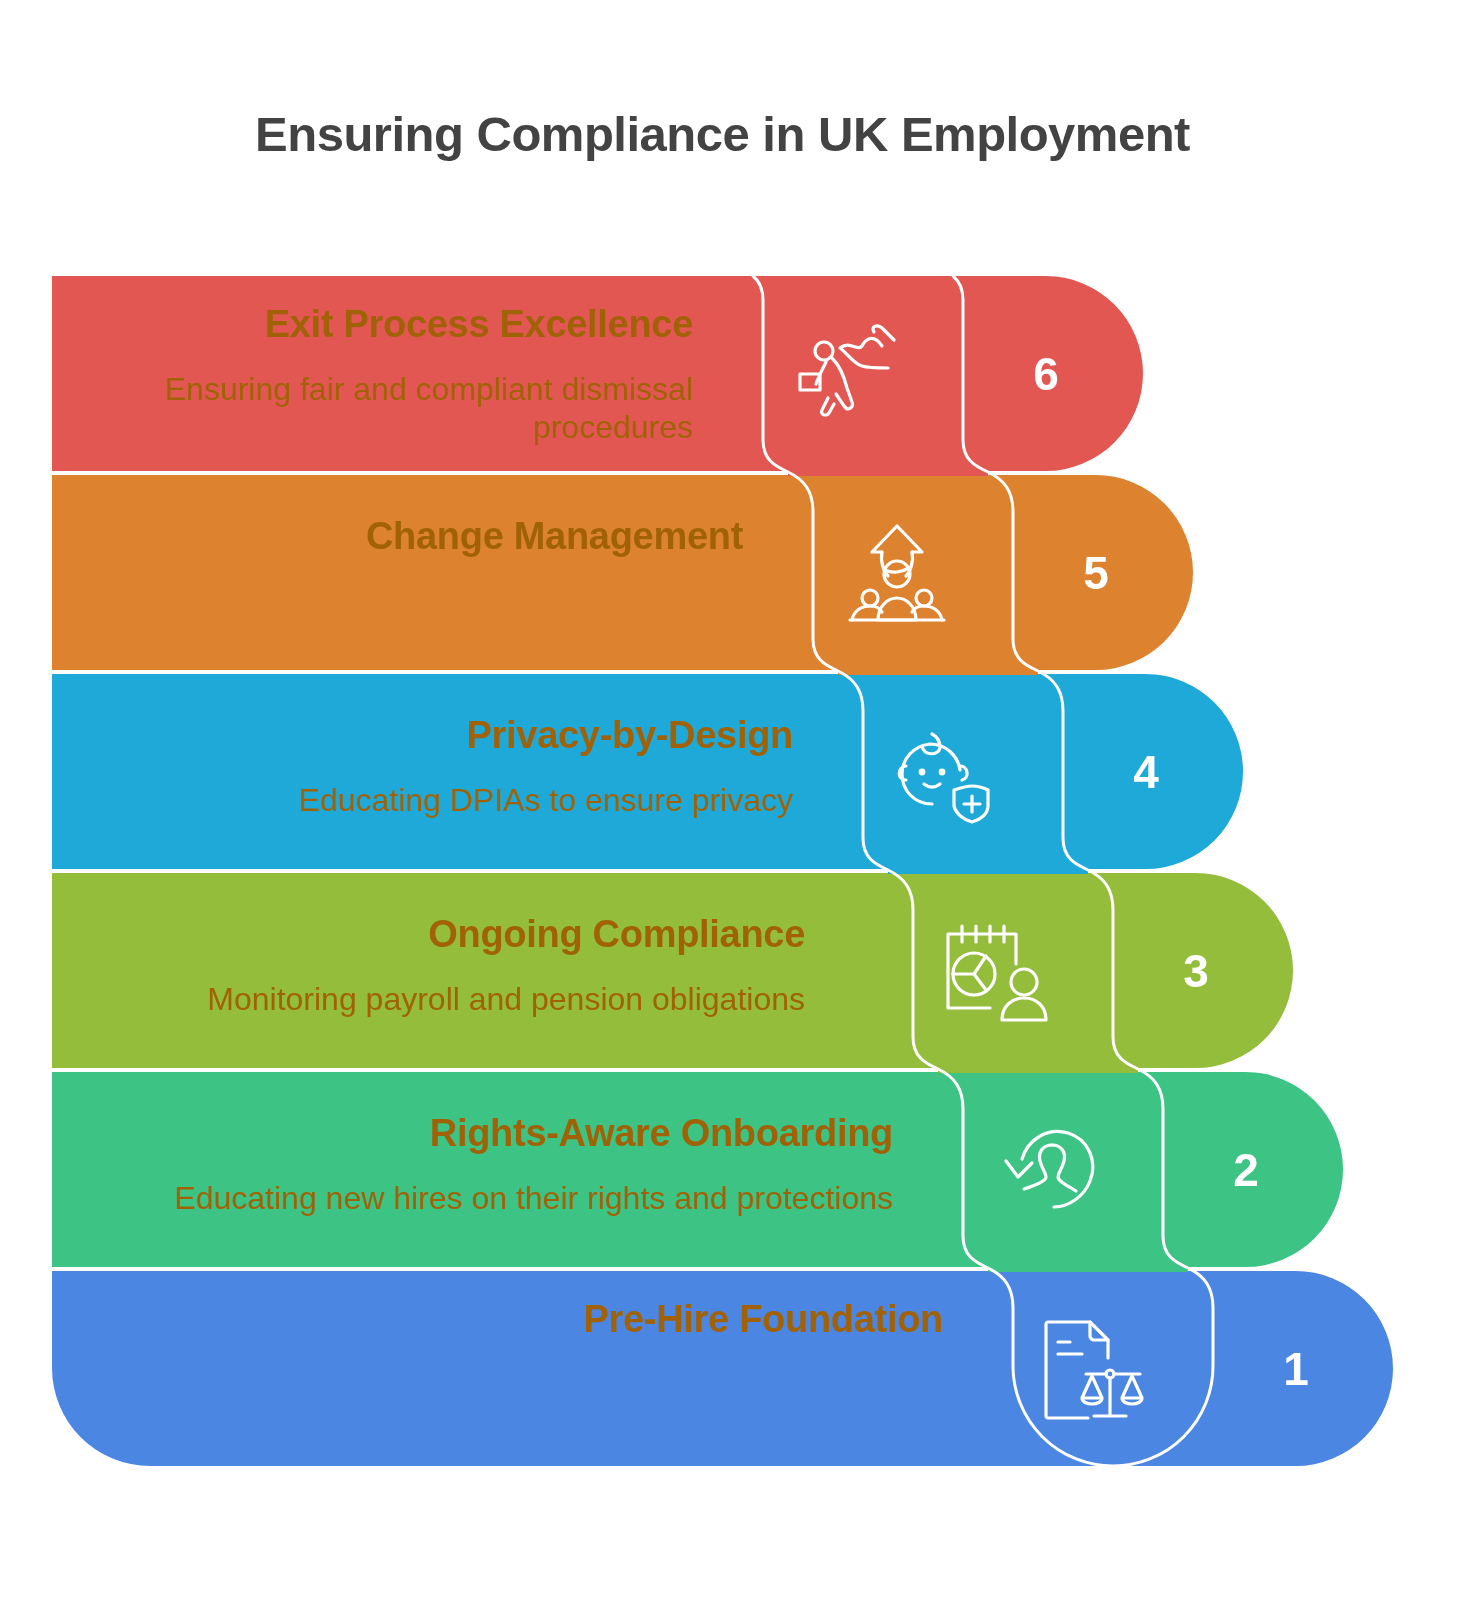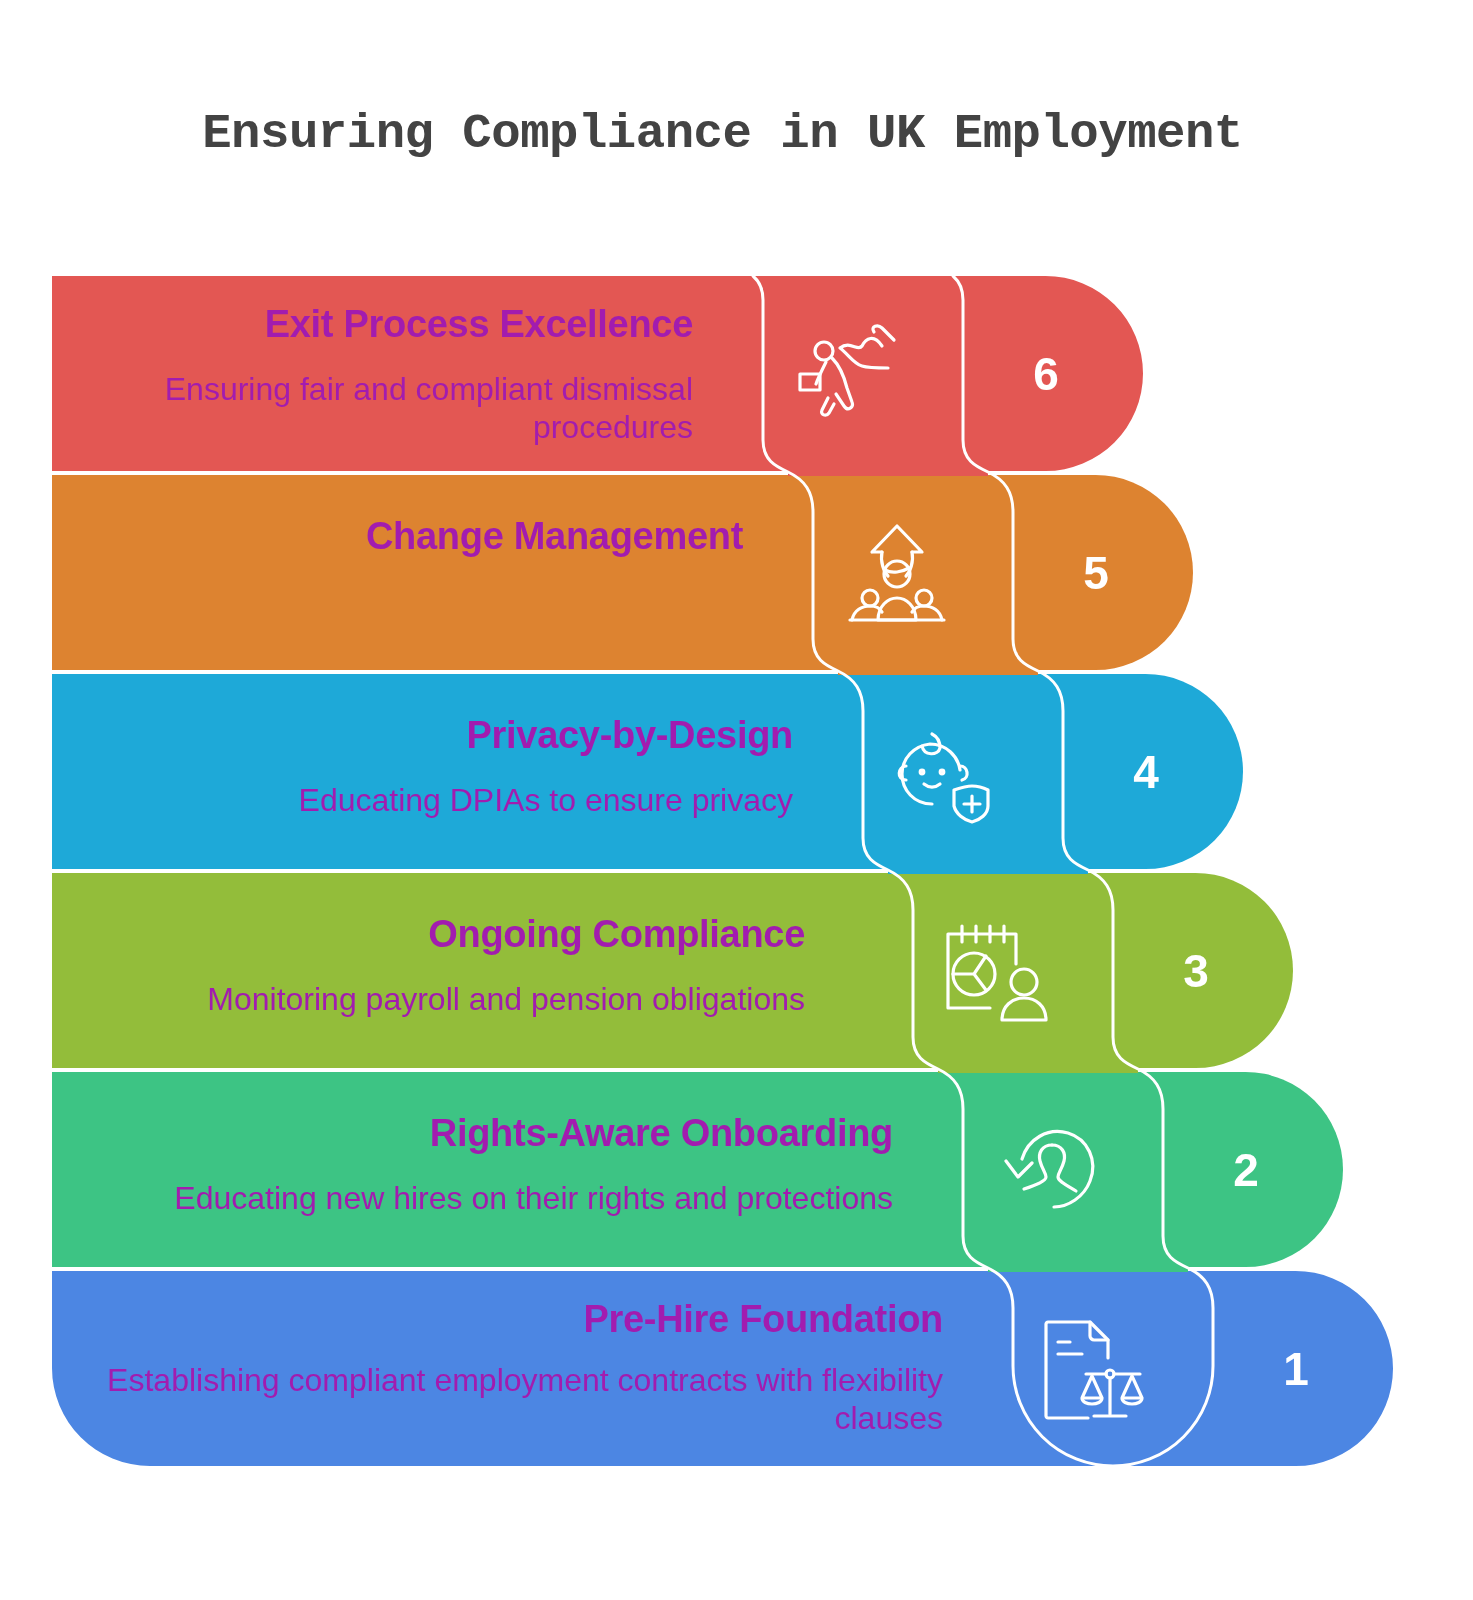--- a/index.html
+++ b/index.html
@@ -1,24 +1,24 @@
 <!DOCTYPE html>
 <html><head>
 <meta charset="utf-8">
 <style>
   html, body { margin: 0; padding: 0; background: #ffffff; }
   body { width: 1473px; height: 1600px; position: relative; overflow: hidden; font-family: "Liberation Sans", sans-serif; }
   .title {
     position: absolute; left: 0; top: 106px; width: 1445px; text-align: center;
-    font-family: Liberation Mono, monospace; font-weight: 700; font-size: 49px;
+    font-family: Liberation Sans, sans-serif; font-weight: 700; font-size: 49px;
     color: #434343; letter-spacing: -0.5px;
   }
   svg.diagram { position: absolute; left: 0; top: 0; }
   .row-text {
-    position: absolute; text-align: right; color: #a21caf;
+    position: absolute; text-align: right; color: #a16207;
     font-family: "Liberation Sans", sans-serif;
   }
   .row-title { font-weight: 700; font-size: 38px; line-height: 44px; letter-spacing: -0.3px; }
   .row-desc { font-size: 32px; line-height: 38px; margin-top: 24px; }
   .row-number {
     position: absolute; width: 80px; text-align: center; color: #ffffff;
     font-family: "Liberation Sans", sans-serif; font-weight: 700; font-size: 46px; line-height: 50px;
   }
   .icon { position: absolute; width: 110px; height: 110px; }
   .icon svg { width: 110px; height: 110px; }
@@ -95,21 +95,20 @@
 <div class="row-text" style="right:668px; top:912px; width:680px;">
   <div class="row-title">Ongoing Compliance</div>
   <div class="row-desc">Monitoring payroll and pension obligations</div>
 </div>
 <div class="row-text" style="right:580px; top:1111px; width:760px;">
   <div class="row-title">Rights-Aware Onboarding</div>
   <div class="row-desc">Educating new hires on their rights and protections</div>
 </div>
 <div class="row-text" style="right:530px; top:1297px; width:860px;">
   <div class="row-title">Pre-Hire Foundation</div>
-  <div class="row-desc" style="margin-top:20px;">Establishing compliant employment contracts with flexibility clauses</div>
 </div>
 
 <div class="row-number" style="left:1006px; top:349px;">6</div>
 <div class="row-number" style="left:1056px; top:548px;">5</div>
 <div class="row-number" style="left:1106px; top:747px;">4</div>
 <div class="row-number" style="left:1156px; top:946px;">3</div>
 <div class="row-number" style="left:1206px; top:1145px;">2</div>
 <div class="row-number" style="left:1256px; top:1344px;">1</div>
 
 <div class="icon" style="left:792px; top:318px;">

